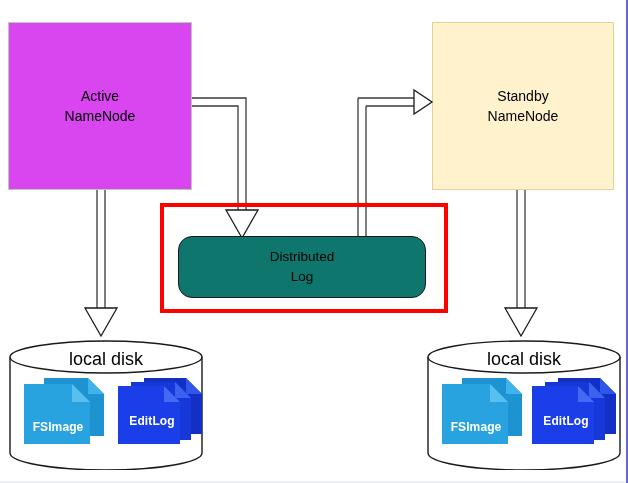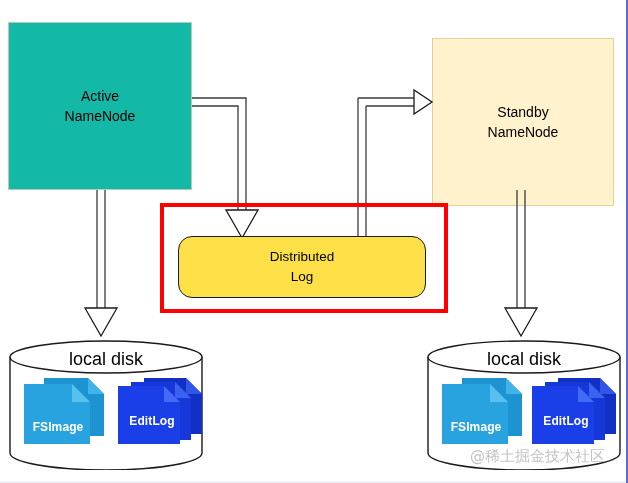--- a/index.html
+++ b/index.html
@@ -38,31 +38,30 @@
     text-align: center;
     font-size: 14px;
     color: #000000;
     line-height: 1.45;
   }
   #active-node {
     left: 8px;
     top: 22px;
     width: 184px;
     height: 168px;
-    background: #14b8a6;
+    background: #d946ef;
     border: 1px solid #b5cdb4;
   }
   #standby-node {
     left: 432px;
     top: 22px;
     width: 182px;
     height: 168px;
     background: #fff2cc;
     border: 1px solid #e3d19a;
-    margin-top: 16px;
   }
   .node-label {
     white-space: pre-line;
   }
 
   
   #red-box {
     position: absolute;
     left: 160px;
     top: 203px;
@@ -75,21 +74,21 @@
 
   
   #dist-log {
     position: absolute;
     left: 178px;
     top: 236px;
     width: 248px;
     height: 62px;
     border: 1.5px solid #1a1a1a;
     border-radius: 14px;
-    background: #fde047;
+    background: #0f766e;
     box-sizing: border-box;
     display: flex;
     align-items: center;
     justify-content: center;
     text-align: center;
     font-size: 13.5px;
     color: #000;
     line-height: 1.5;
   }
 
@@ -300,16 +299,15 @@
       <div class="sheet" style="left:0px; top:8px;">
         <svg width="64" height="60" viewBox="0 0 64 60">
           <path d="M0,0 H46 L62,16 V58 H0 Z" fill="#1a3fe8"></path>
           <path d="M46,0 L62,16 H46 Z" fill="#4469f5"></path>
         </svg>
       </div>
       <div class="stack-text" style="top:36px;">EditLog</div>
     </div>
   </div>
 
-  <div id="watermark">@稀土掘金技术社区</div>
 
   <div class="edge-bottom"></div>
 </div>
 
 </body></html>

